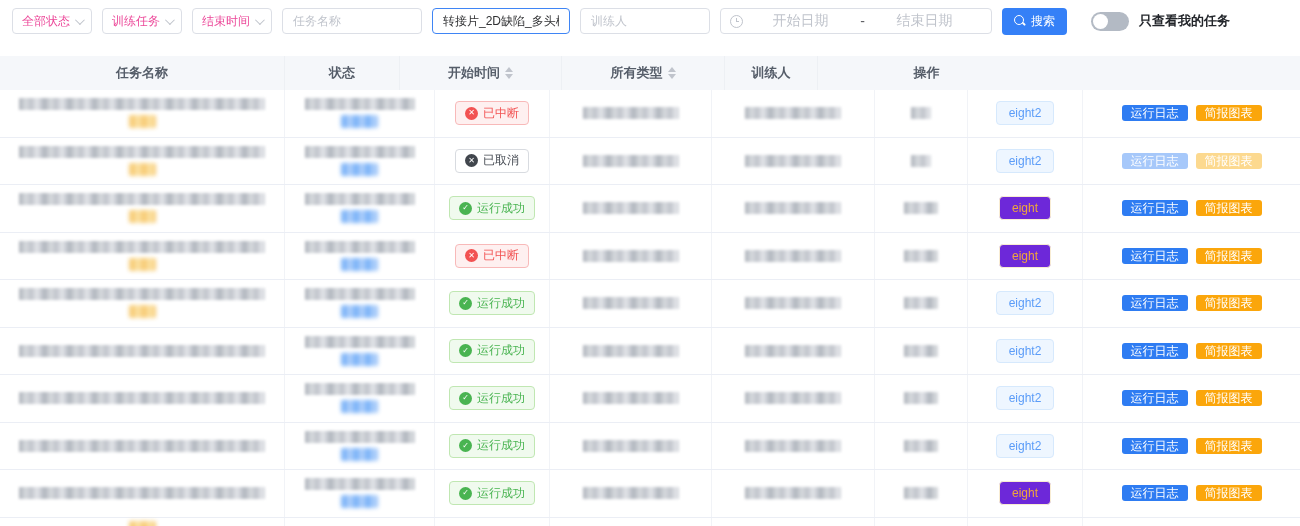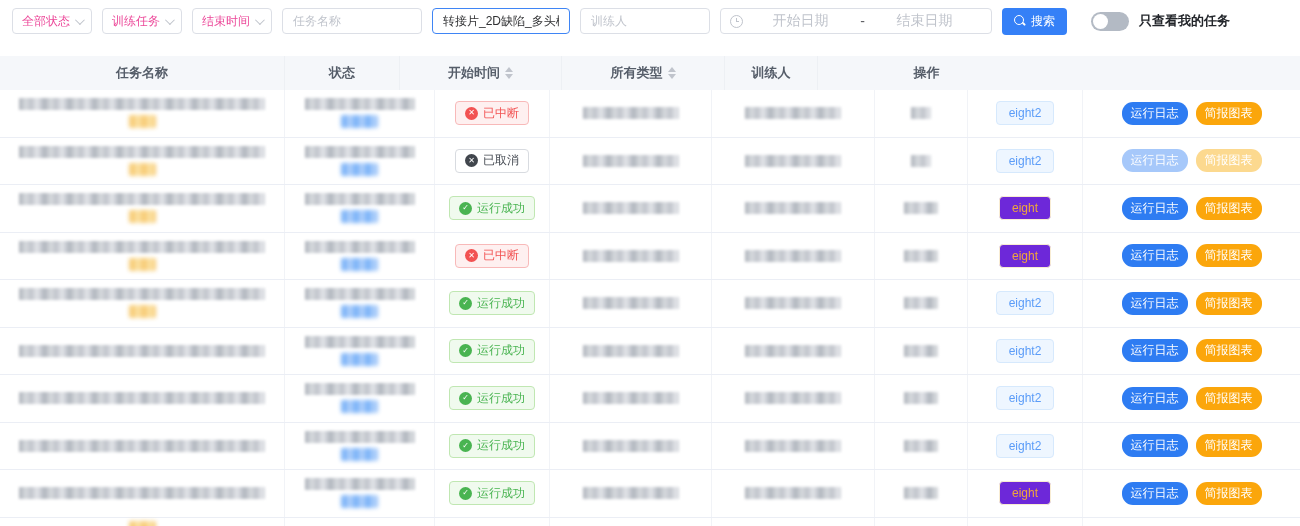--- a/index.html
+++ b/index.html
@@ -84,21 +84,21 @@
   .st-success .ico { background:#49b451; }
 
   
   .host { display:inline-flex; align-items:center; height:24px; padding:0 12px; border-radius:4px;
           font-size:12px; border:1px solid; }
   .host-blue   { color:#5b9cf8; background:#eef6ff; border-color:#d6e9fd; }
   .host-yellow { color:#f0a73a; background:#6d28d9; border-color:#f8ecd3; }
 
   
   .acts { flex-direction:row; gap:8px; }
-  .btn { height:23px; padding:0 9px; border:none; border-radius:11px; color:#fff; font-size:12px;
+  .btn { height:16px; padding:0 9px; border:none; border-radius:3px; color:#fff; font-size:12px;
          cursor:pointer; font-family:inherit; }
   .btn-log   { background:#2e7cf2; }
   .btn-chart { background:#fba60b; }
   .btn-log.disabled   { background:#a6c8fa; cursor:not-allowed; }
   .btn-chart.disabled { background:#fcd98f; cursor:not-allowed; }
 
   .row.partial { border-bottom:none; }
   .row.partial .cell { justify-content:flex-start; }
   .row.partial .mz-tag-y { margin-top:3px; }
 </style>

